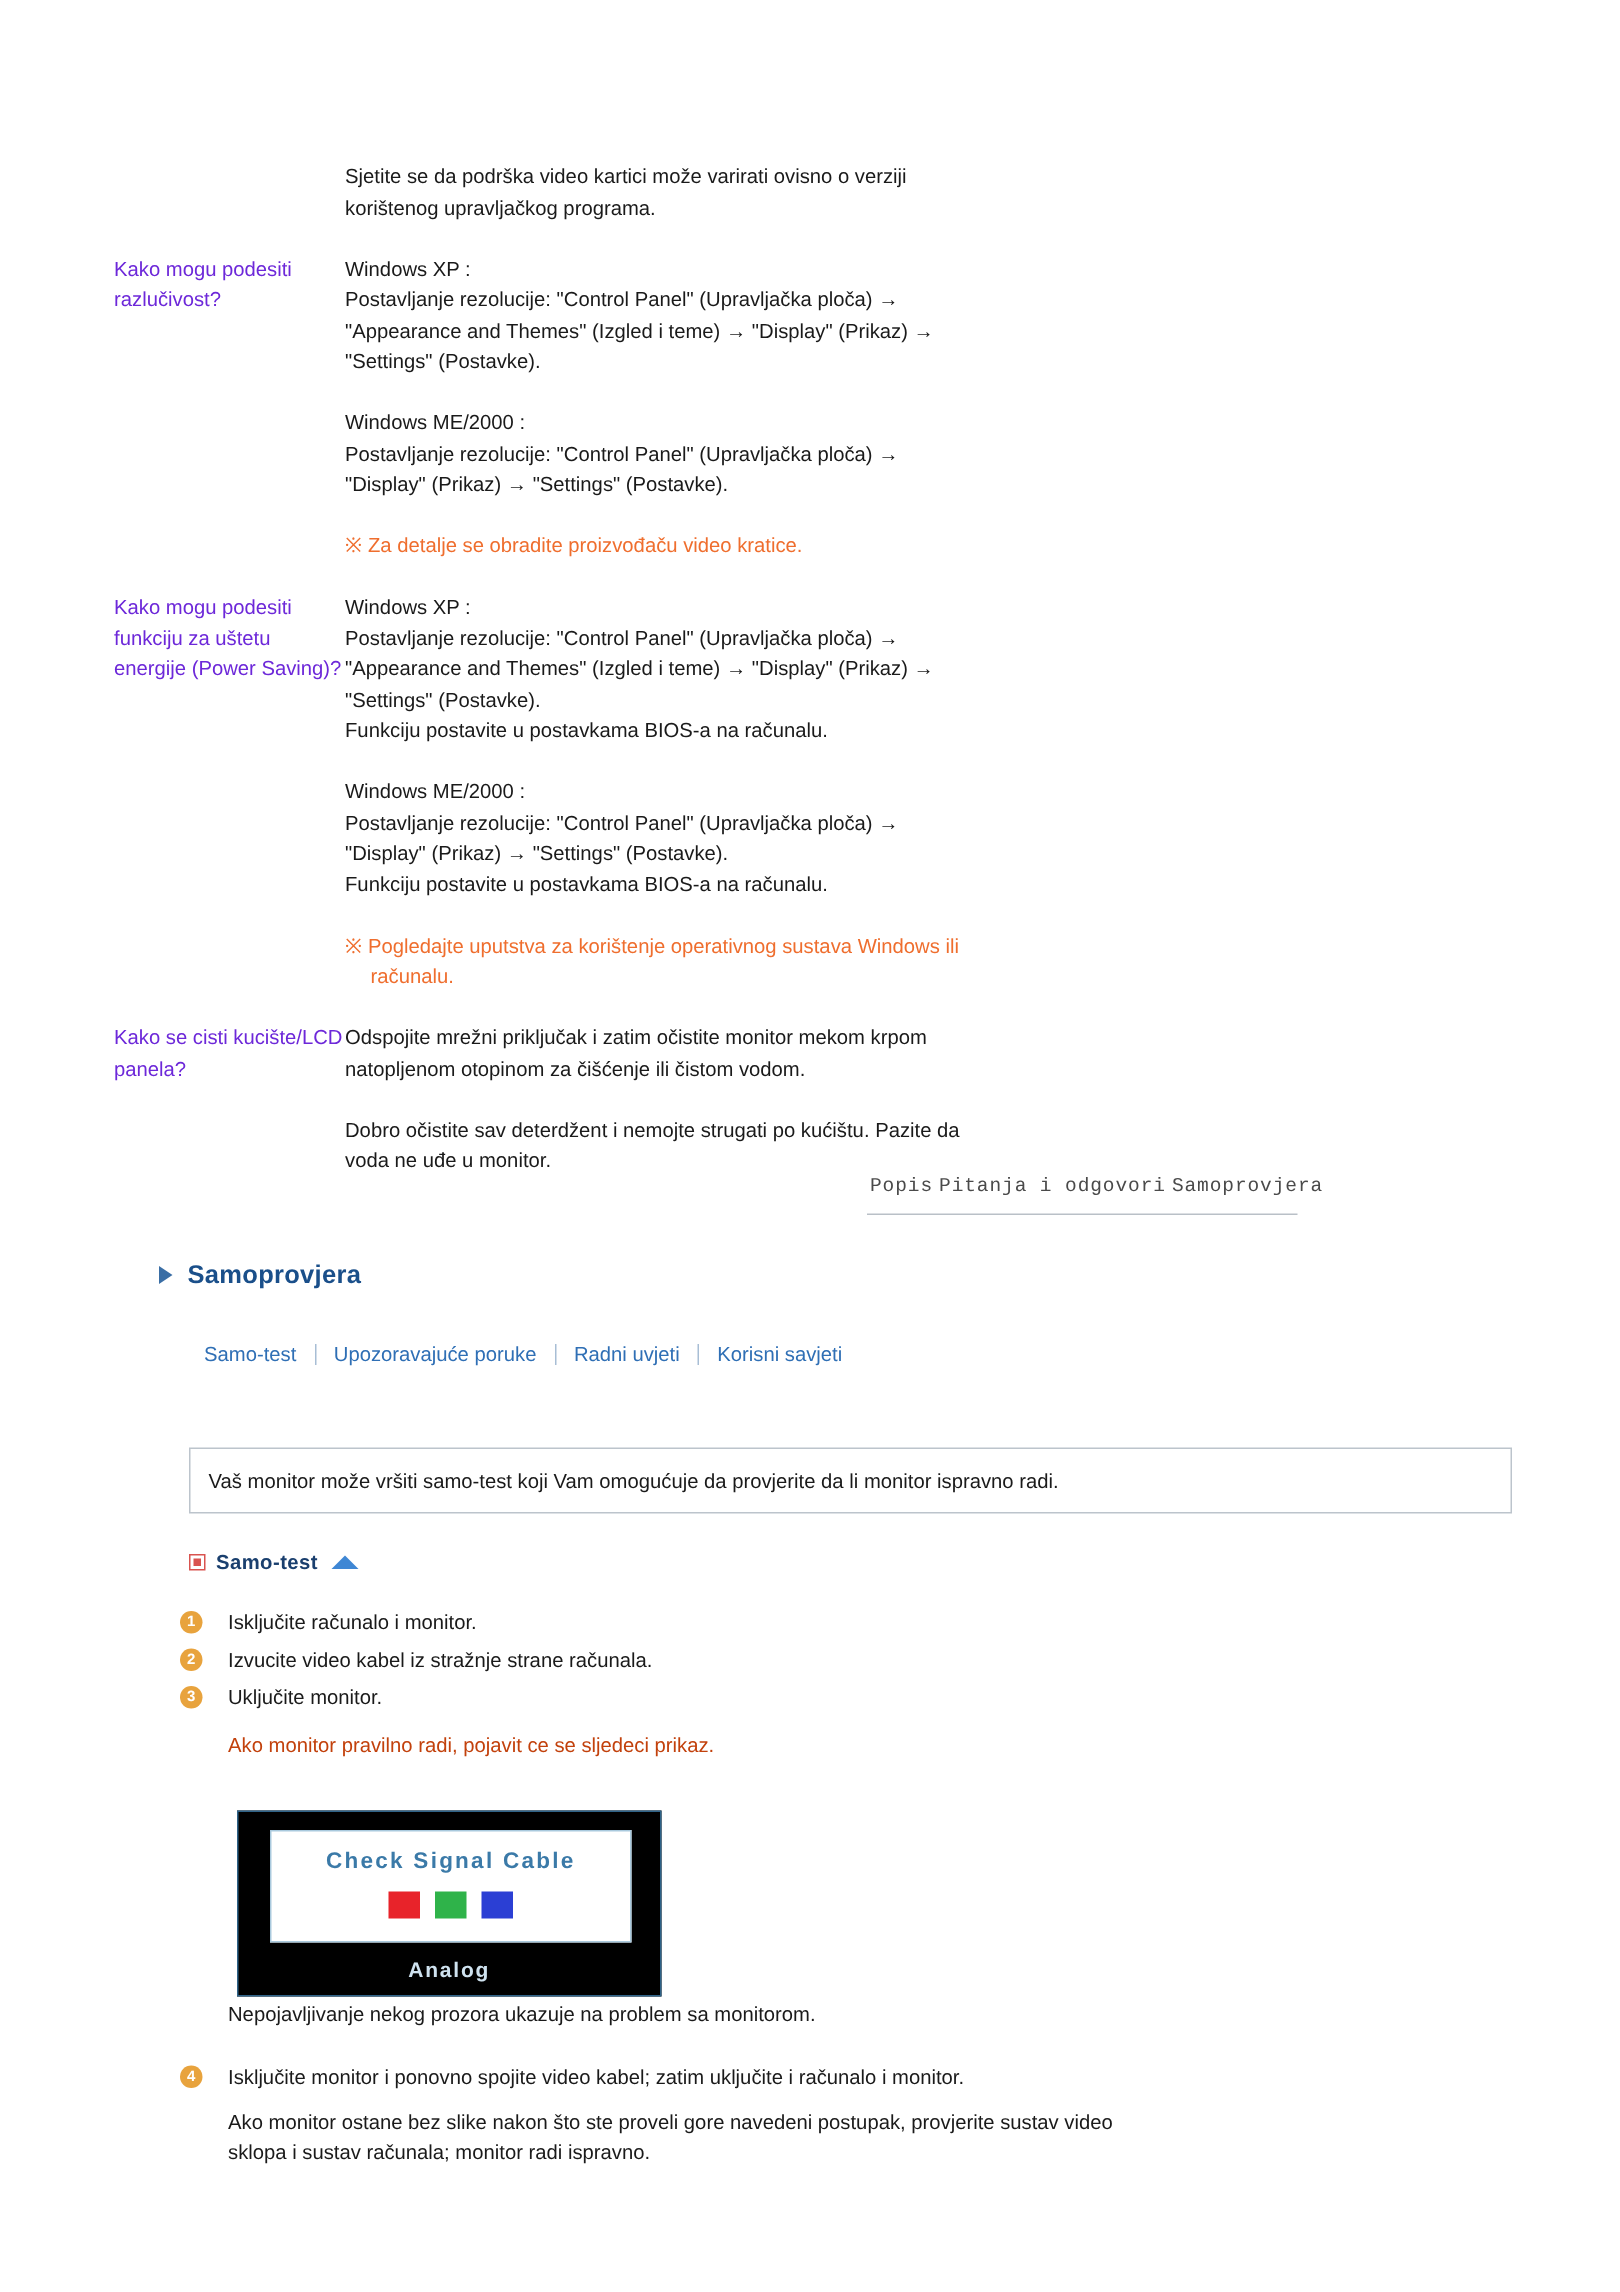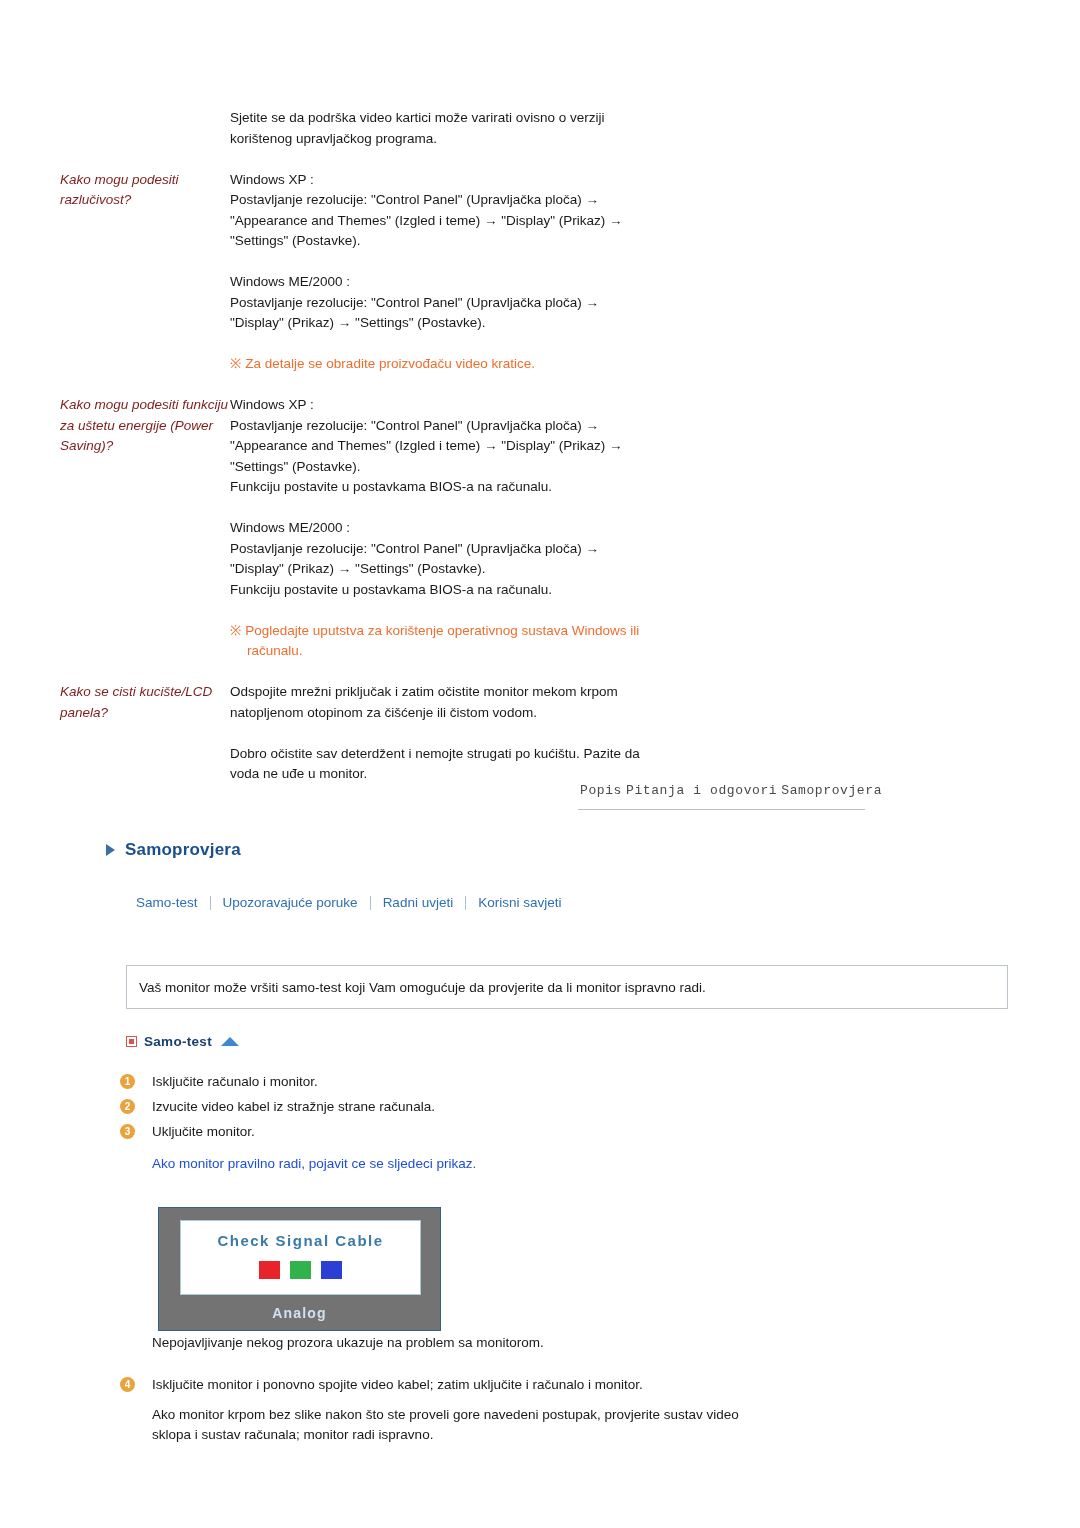--- a/index.html
+++ b/index.html
@@ -28,26 +28,25 @@
     top: 108px;
     width: 1016px;
   }
   .faq-row {
     display: flex;
     align-items: flex-start;
   }
   .faq-q {
     width: 230px;
     flex: 0 0 230px;
-    padding-left: 60px;
+    padding-left: 76px;
     box-sizing: border-box;
     font-size: 13.5px;
     line-height: 20.5px;
-    color: #7f1d1d;
-    font-style: italic;
+    color: #6d28d9;
   }
   .faq-a {
     flex: 1 1 auto;
     padding-right: 80px;
     font-size: 13.5px;
     line-height: 20.5px;
     color: #1a1a1a;
   }
   .faq-a p {
     margin: 0;
@@ -223,32 +222,32 @@
   .step-text {
     margin-left: 17px;
     font-size: 13.5px;
     line-height: 19px;
     color: #1a1a1a;
   }
   .plain-line {
     margin-left: 32px;
     font-size: 13.5px;
     line-height: 19px;
-    color: #1d4ed8;
+    color: #c2410c;
     padding-top: 7px;
   }
 
   
   .monitor {
     position: absolute;
     left: 158px;
     top: 1207px;
     width: 283px;
     height: 124px;
-    background: #737373;
+    background: #000000;
     border: 1px solid #2f6388;
     box-sizing: border-box;
   }
   .monitor-screen {
     position: absolute;
     left: 21px;
     top: 12px;
     width: 241px;
     height: 75px;
     background: #ffffff;
@@ -437,17 +436,17 @@
   <div class="after-graphic">Nepojavljivanje nekog prozora ukazuje na problem sa monitorom.</div>
 
   <div class="step4">
     <div class="step">
       <span class="num">4</span>
       <span class="step-text">Isključite monitor i ponovno spojite video kabel; zatim uključite i računalo i monitor.</span>
     </div>
   </div>
 
   <div class="final-para">
-    <div>Ako monitor krpom bez slike nakon što ste proveli gore navedeni postupak, provjerite sustav video</div>
+    <div>Ako monitor ostane bez slike nakon što ste proveli gore navedeni postupak, provjerite sustav video</div>
     <div>sklopa i sustav računala; monitor radi ispravno.</div>
   </div>
 
 </div>
 
 </body></html>

